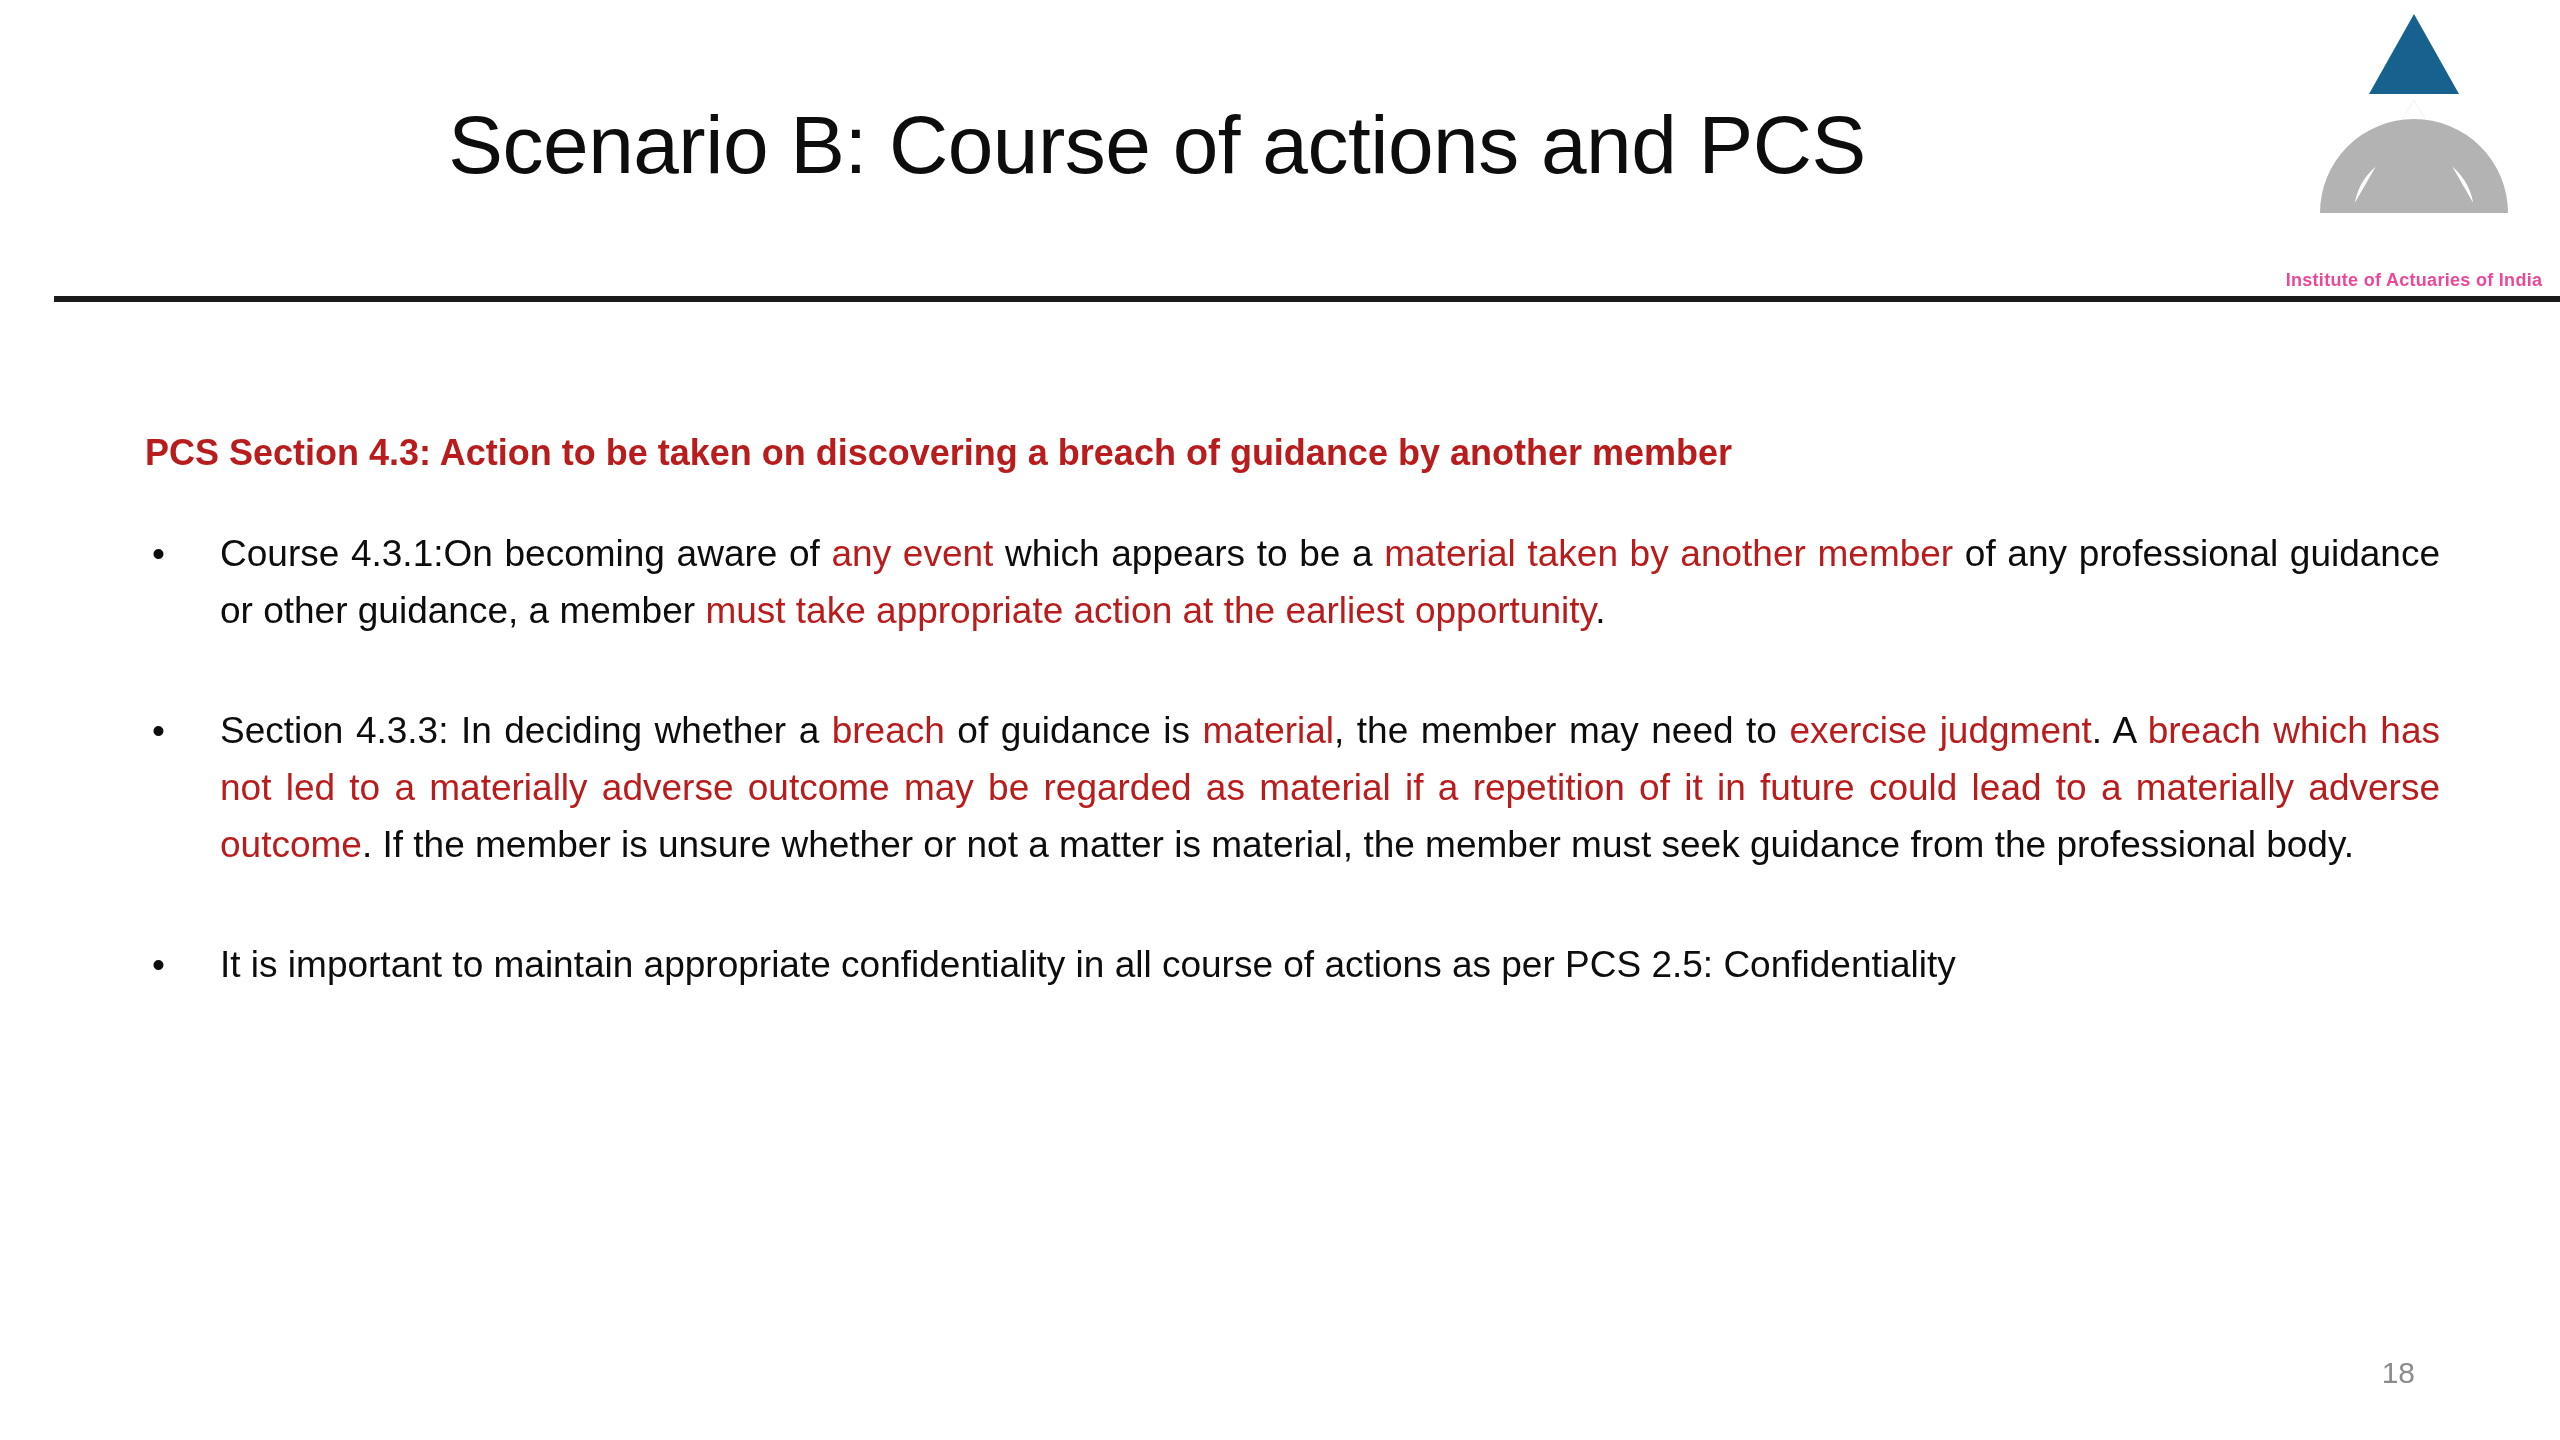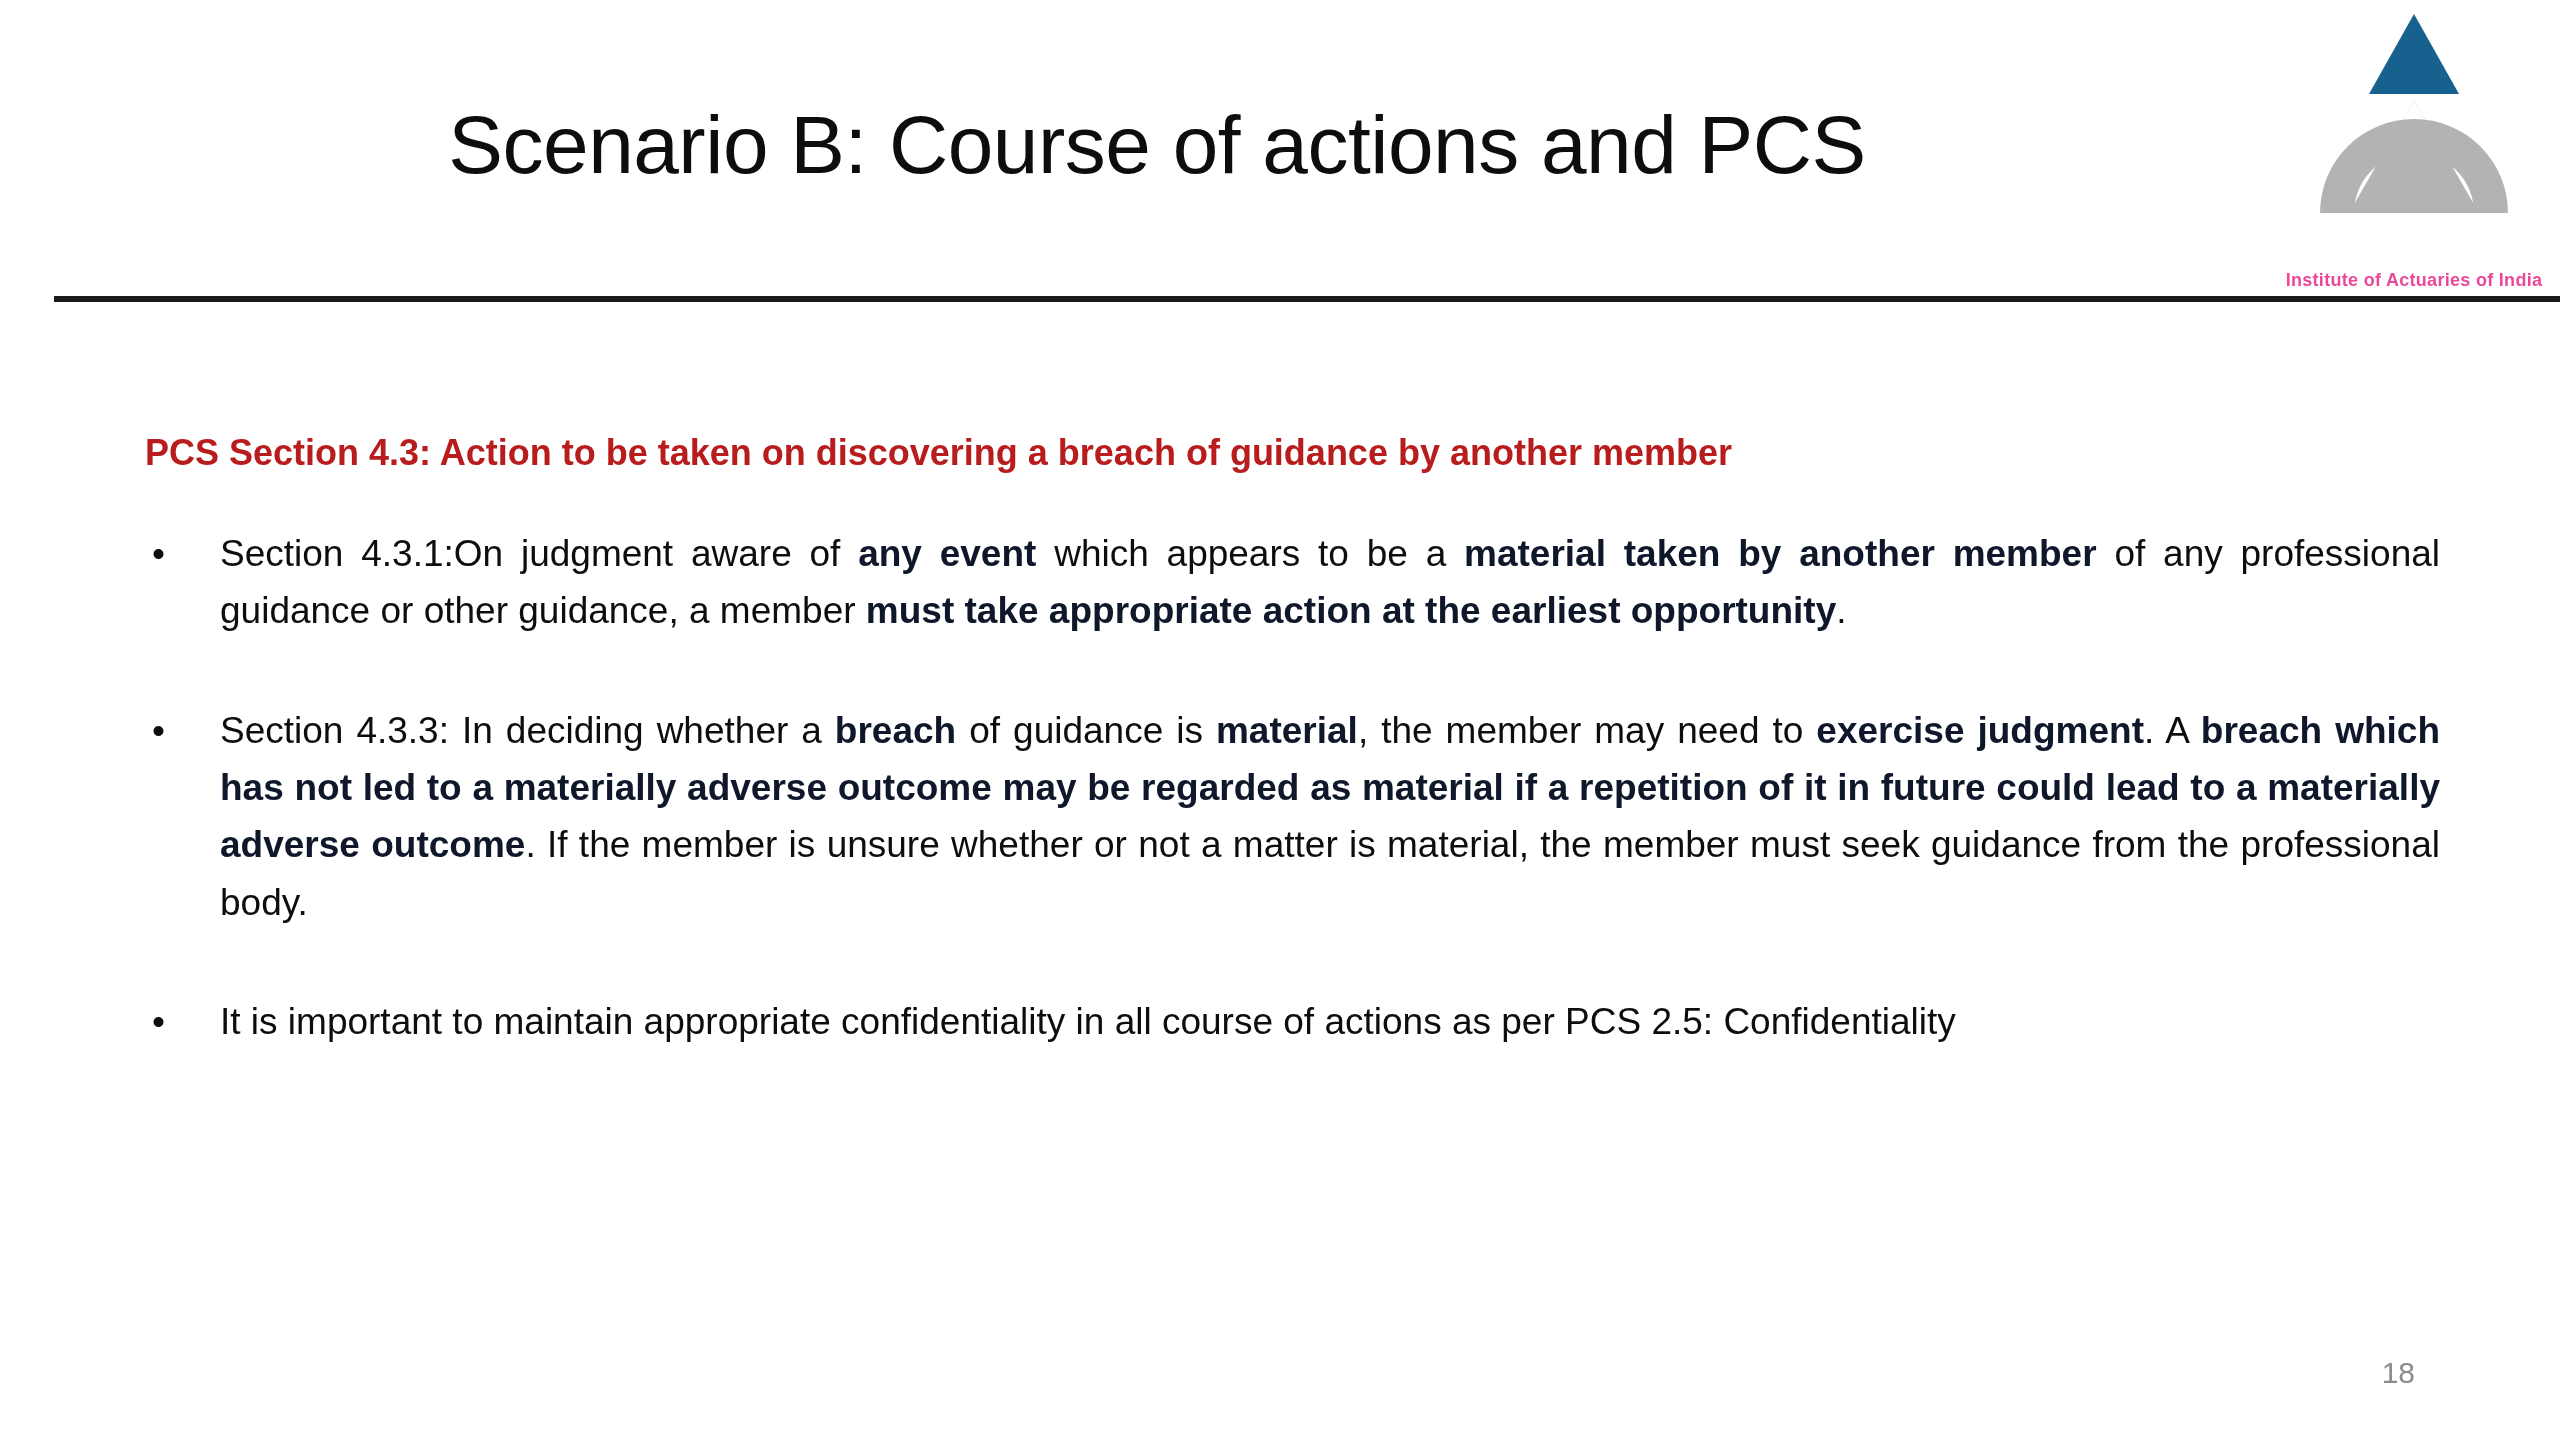--- a/index.html
+++ b/index.html
@@ -116,22 +116,22 @@
   }
   .bullet .dot {
     position: absolute;
     left: 12px;
     top: 0;
     font-size: 37px;
     line-height: 1.55;
     color: #0d0d0d;
   }
   .red {
-    color: #0f172a;
-    font-weight: 700;
+    color: #b91c1c;
+    font-weight: 400;
   }
   .bold {
     font-weight: 400;
     color: #0d0d0d;
   }
 
   .page-number {
     position: absolute;
     right: 145px;
     bottom: 50px;
@@ -160,21 +160,21 @@
 </div>
 
 <div class="content">
 
   <div class="section-heading">PCS Section 4.3: Action to be taken on discovering a breach of guidance by another member</div>
 
   <div class="bullets">
 
     <div class="bullet">
       <span class="dot">•</span>
-      <span><span>Section 4.3.1:On judgment aware of </span><span class="red">any event</span><span> which appears to be a </span><span class="red">material taken by another member</span><span> of any professional guidance or other guidance, a member </span><span class="red">must take appropriate action at the earliest opportunity</span><span>.</span></span>
+      <span><span>Course 4.3.1:On becoming aware of </span><span class="red">any event</span><span> which appears to be a </span><span class="red">material taken by another member</span><span> of any professional guidance or other guidance, a member </span><span class="red">must take appropriate action at the earliest opportunity</span><span>.</span></span>
     </div>
 
     <div class="bullet">
       <span class="dot">•</span>
       <span><span>Section 4.3.3: In deciding whether a </span><span class="red">breach</span><span> of guidance is </span><span class="red">material</span><span>, the member may need to </span><span class="red">exercise judgment</span><span>. A </span><span class="red">breach which has not led to a materially adverse outcome may be regarded as material if a repetition of it in future could lead to a materially adverse outcome</span><span>. If the member is unsure whether or not a matter is material, the member must seek guidance from the professional body.</span></span>
     </div>
 
     <div class="bullet no-justify">
       <span class="dot">•</span>
       <span><span>It is important to maintain appropriate confidentiality in all course of actions as per PCS 2.5: </span><span class="bold">Confidentiality</span></span>

